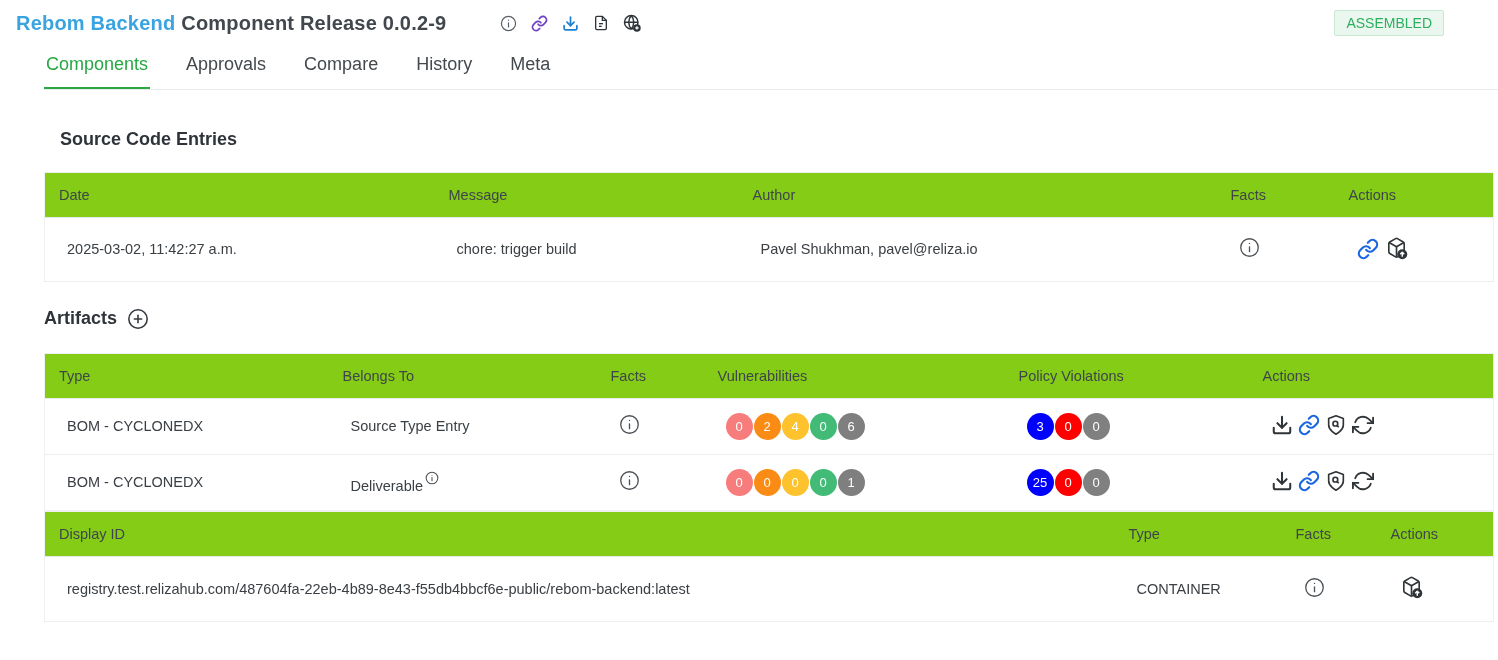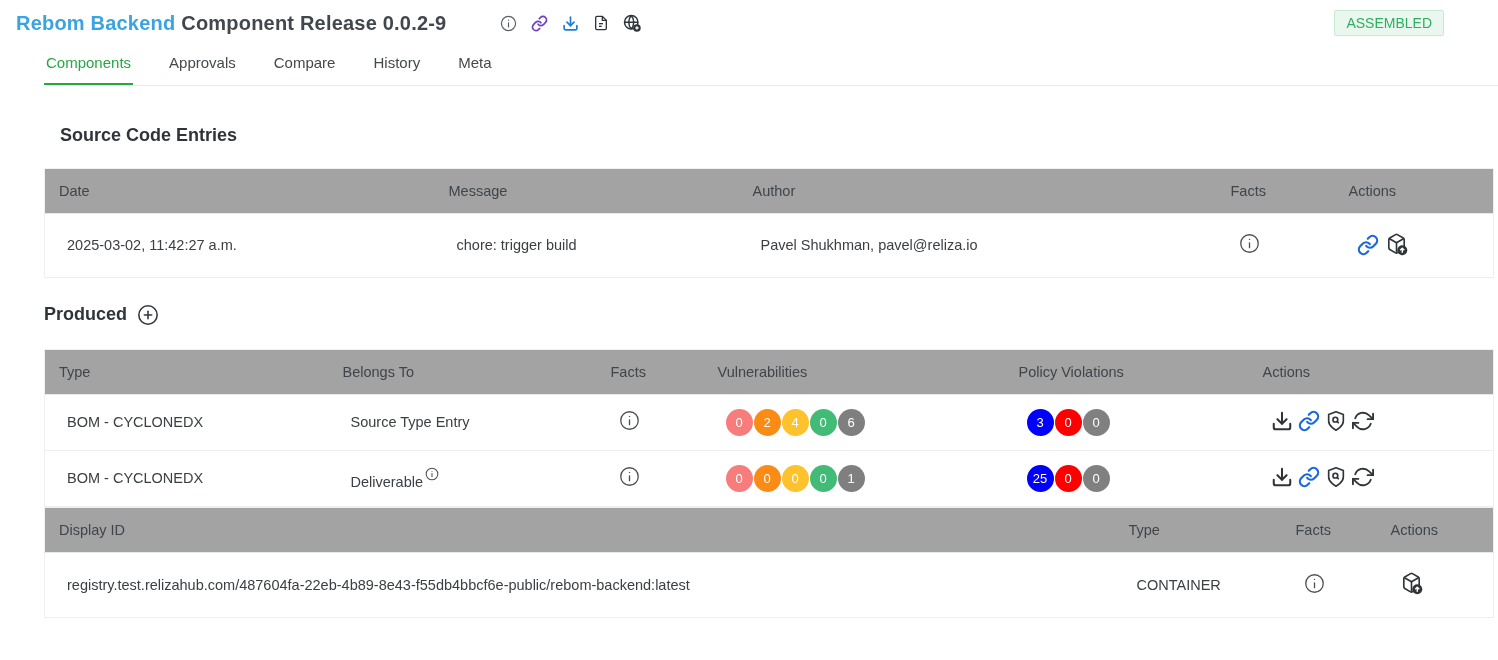--- a/index.html
+++ b/index.html
@@ -26,38 +26,38 @@
     background: #eaf7ee; border: 1px solid #c9e9d2;
     padding: 4px 11px; border-radius: 2px;
   }
   
   .tabs {
     margin: 8px 0 0 44px;
     border-bottom: 1px solid #e9ebee;
     display: flex;
   }
   .tab {
-    font-size: 15px; color: #44494e; cursor: pointer;
+    font-size: 18px; color: #44494e; cursor: pointer;
     padding: 10px 2px 12px; margin-right: 34px;
     border-bottom: 2px solid transparent;
   }
   .tab.active { color: #28a745; border-bottom-color: #28a745; }
   
   .content { margin: 0 4px 0 44px; }
   h2.section-heading { font-size: 18px; font-weight: 700; color: #2f343a; }
   .h-sce   { margin: 39px 16px 22px; }
   .h-art   { margin: 26px 0 23px; display: flex; align-items: center; gap: 10px; }
   .h-del   { margin: 25px 0 22px; }
   
   table {
     width: 100%; border-collapse: collapse; table-layout: fixed;
     border: 1px solid #eef0f2; font-size: 14.5px;
   }
   thead th {
-    background: #a3a3a3; font-weight: 400; text-align: left;
+    background: #84cc16; font-weight: 400; text-align: left;
     color: #3f454b; padding: 14px 12px 14px 14px;
     border-bottom: 1px solid #e7eaec;
   }
   tbody td {
     background: #ffffff; color: #3b4045;
     padding: 18px 12px 18px 22px;
     border-bottom: 1px solid #eceef0;
     vertical-align: middle;
     white-space: nowrap; overflow: hidden;
   }
@@ -190,21 +190,21 @@
                   <path d="M16.9 18.9l2.1-2.1 2.1 2.1" stroke="#fff" stroke-width="1.5" fill="none"></path>
                 </svg>
             </span>
           </span>
         </td>
       </tr>
     </tbody>
   </table>
 
   <h2 class="section-heading h-art">
-    <span>Produced</span>
+    <span>Artifacts</span>
     <span class="icon-btn ic-dark">
       <svg width="22" height="22" viewBox="0 0 24 24" fill="none" stroke="#33383d" stroke-width="1.7" stroke-linecap="round">
           <circle cx="12" cy="12" r="10"></circle>
           <line x1="12" y1="8" x2="12" y2="16"></line>
           <line x1="8" y1="12" x2="16" y2="12"></line>
         </svg>
     </span>
   </h2>
 
   <table class="artifacts-table">

